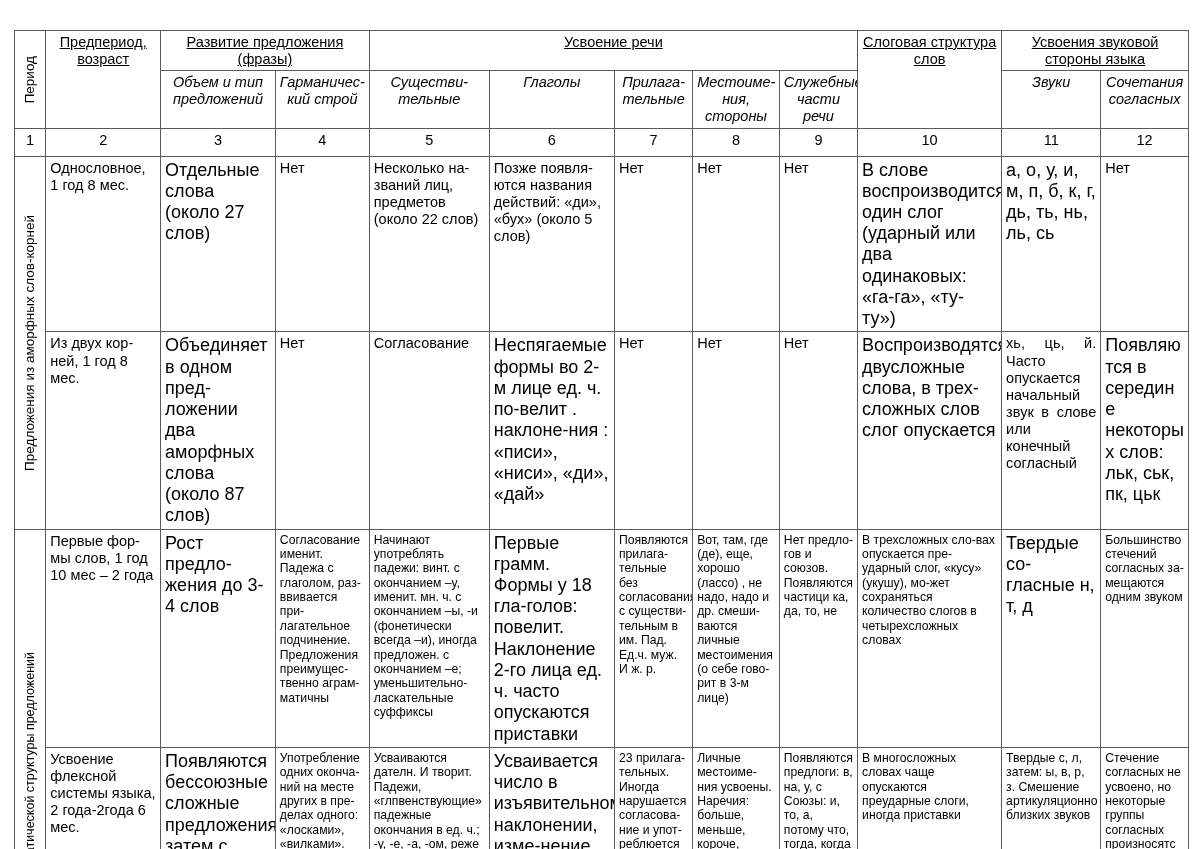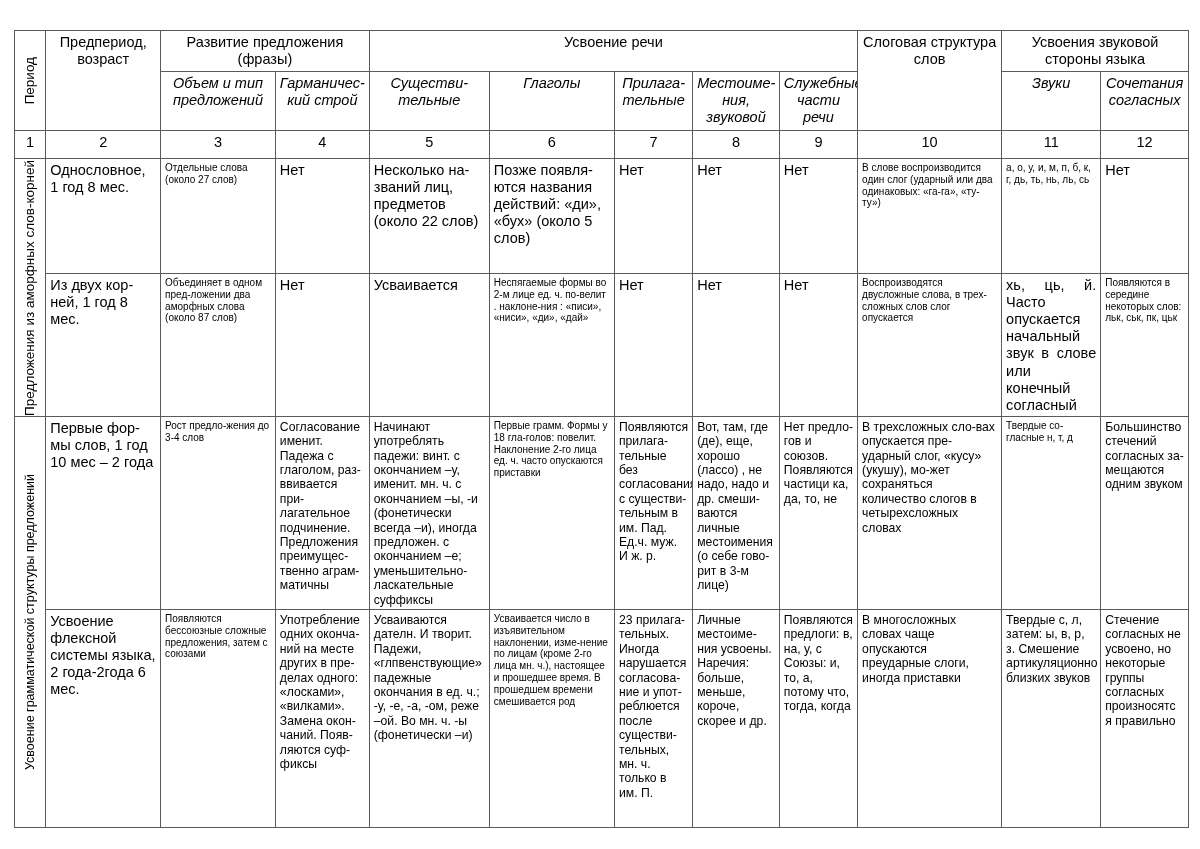--- a/index.html
+++ b/index.html
@@ -36,20 +36,21 @@
     color: #000;
     line-height: 1.18;
     overflow: hidden;
   }
   
   .hgroup {
     text-align: center;
     vertical-align: middle;
     font-size: 14.5px;
     line-height: 1.2;
+    text-decoration: underline;
   }
   .hsub {
     text-align: center;
     vertical-align: middle;
     font-size: 14.5px;
     line-height: 1.2;
     font-style: italic;
   }
   .numrow td {
     text-align: center;
@@ -83,21 +84,21 @@
   .rot-text.small {
     font-size: 12.5px;
   }
   
   .c-center {
     text-align: left;
     font-size: 14.5px;
   }
   .c-left {
     text-align: left;
-    font-size: 10px;
+    font-size: 18px;
   }
   .c-small {
     text-align: left;
     font-size: 12.2px;
     line-height: 1.2;
   }
   .c-justify {
     text-align: justify;
     font-size: 12.2px;
     line-height: 1.2;
@@ -138,21 +139,21 @@
         <td class="hgroup" rowspan="2">Слоговая структура слов</td>
         <td class="hgroup" colspan="2">Усвоения звуковой стороны языка</td>
       </tr>
 
       <tr>
         <td class="hsub">Объем и тип предложений</td>
         <td class="hsub">Гарманичес-кий строй</td>
         <td class="hsub">Существи-тельные</td>
         <td class="hsub">Глаголы</td>
         <td class="hsub">Прилага-тельные</td>
-        <td class="hsub">Местоиме-ния, звуковой</td>
+        <td class="hsub">Местоиме-ния, стороны</td>
         <td class="hsub">Служебные части речи</td>
         <td class="hsub">Звуки</td>
         <td class="hsub">Сочетания согласных</td>
       </tr>
 
       <tr class="numrow">
         <td>1</td>
         <td>2</td>
         <td>3</td>
         <td>4</td>
@@ -182,21 +183,21 @@
         <td class="c-center">Нет</td>
         <td class="c-left">В слове воспроизводится один слог (ударный или два одинаковых: «га-га», «ту-ту»)</td>
         <td class="c-left">а, о,  у, и, м, п, б, к, г, дь, ть, нь, ль, сь</td>
         <td class="c-center">Нет</td>
       </tr>
 
       <tr style="height:133px">
         <td class="c-center">Из двух кор-ней, 1 год 8 мес.</td>
         <td class="c-left">Объединяет в одном пред-ложении два аморфных слова (около 87 слов)</td>
         <td class="c-center">Нет</td>
-        <td class="c-center">Усваивается</td>
+        <td class="c-center">Согласование</td>
         <td class="c-left">Неспягаемые формы во 2-м лице ед. ч. по-велит . наклоне-ния : «писи», «ниси»,  «ди», «дай»</td>
         <td class="c-center">Нет</td>
         <td class="c-center">Нет</td>
         <td class="c-center">Нет</td>
         <td class="c-left">Воспроизводятся двусложные слова, в трех-сложных слов слог опускается</td>
         <td class="c-justify nowrapish" style="font-size:14.5px">хь, ць, й. Часто опускается начальный звук в слове или конечный согласный</td>
         <td class="c-left nowrapish">Появляются в середине некоторых слов: льк, ськ, пк, цьк</td>
       </tr>
 
       <tr style="height:190px">

